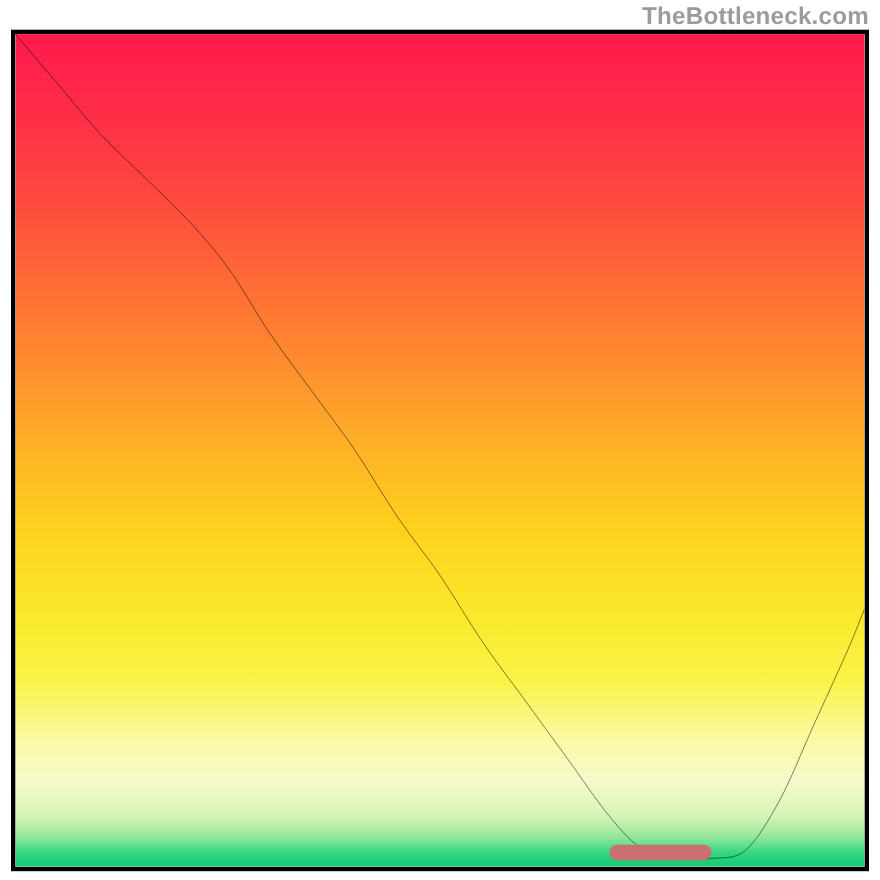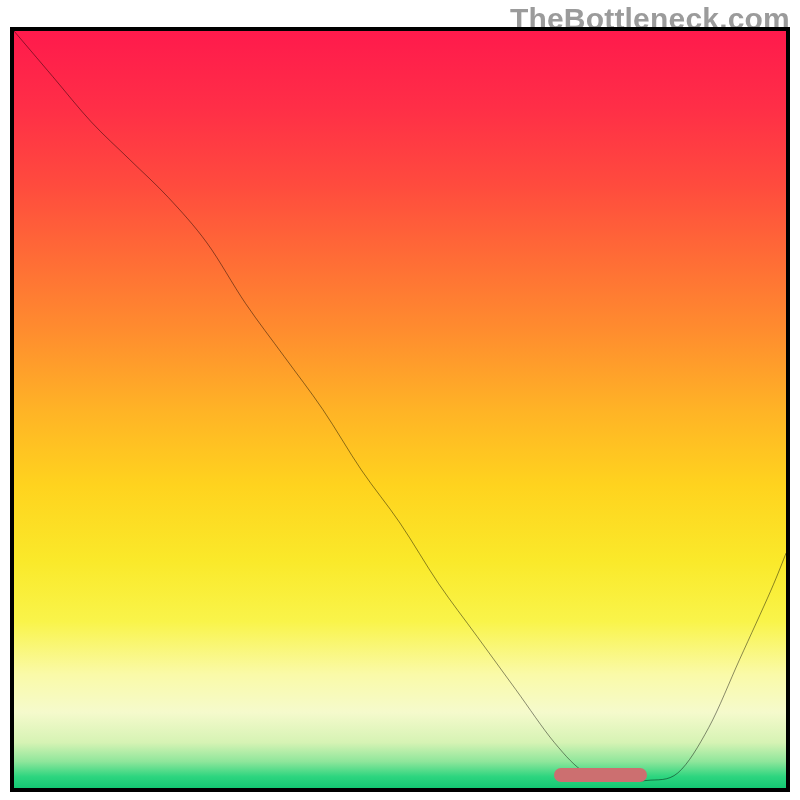--- a/index.html
+++ b/index.html
@@ -24,21 +24,21 @@
     position: absolute;
     left: 0;
     top: 0;
     width: 100%;
     height: 100%;
   }
   .watermark {
     position: absolute;
     top: 2px;
     right: 10px;
-    font-size: 30px;
+    font-size: 22px;
     font-weight: 600;
     color: #9b9b9b;
     letter-spacing: 0.2px;
   }
   svg.curve {
     position: absolute;
     left: 0;
     top: 0;
     width: 100%;
     height: 100%;

